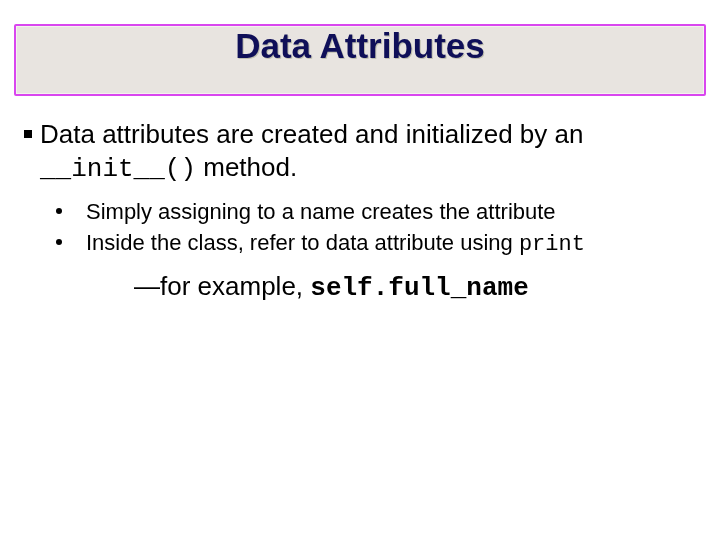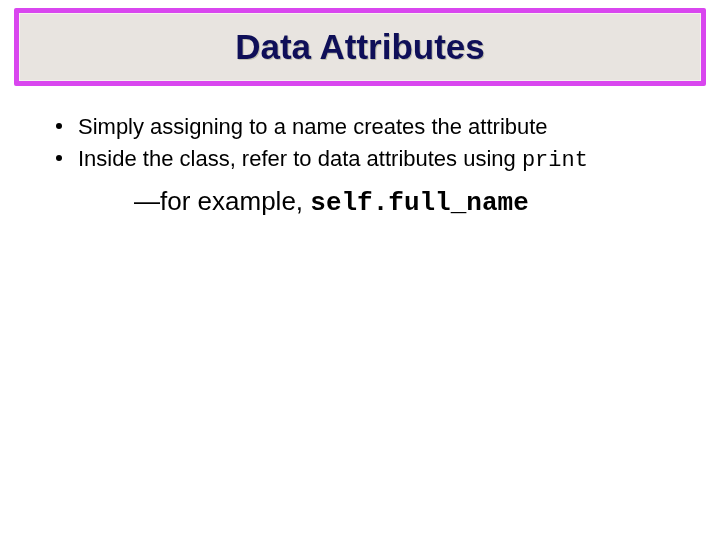--- a/index.html
+++ b/index.html
@@ -12,27 +12,28 @@
     overflow: hidden;
   }
   .slide {
     width: 720px;
     height: 540px;
     box-sizing: border-box;
     padding: 8px 14px 0 14px;
   }
   .title-band {
     background: #e8e4e0;
-    border: 5px solid #d946ef;
+    border: 2px solid #d946ef;
     border-radius: 2px;
     height: 68px;
     display: flex;
-    align-items: center;
+    align-items: flex-start;
     justify-content: center;
     box-shadow: inset 0 0 0 1px #f4f2ee;
+    margin-top: 16px;
   }
   .title-text {
     font-family: Arial, Helvetica, sans-serif;
     font-weight: bold;
     font-size: 35px;
     color: #0f0f58;
     text-shadow: 1px 1px 0 #c0c0b0;
     letter-spacing: 0px;
   }
   .body {
@@ -58,21 +59,21 @@
     font-family: "Courier New", Courier, monospace;
   }
   .sub-list {
     margin: 4px 0 10px 32px;
     font-size: 22px;
     line-height: 1.35;
   }
   .sub-item {
     display: flex;
     align-items: flex-start;
-    gap: 16px;
+    gap: 24px;
     margin-bottom: 2px;
   }
   .disc {
     width: 6px;
     height: 6px;
     border-radius: 50%;
     background: #000;
     margin-top: 11px;
     flex: none;
   }
@@ -98,30 +99,36 @@
 <body>
 
 <div class="slide">
 
   <div class="title-band">
     <div class="title-text">Data Attributes</div>
   </div>
 
   <div class="body">
 
+    <div class="top-item">
+      <div class="dot"></div>
+      <div>
+        <span>Data attributes are created and initialized by an </span><span class="mono">__init__()</span><span> method.</span>
+      </div>
+    </div>
 
     <div class="sub-list">
       <div class="sub-item">
         <div class="disc"></div>
         <div>Simply assigning to a name creates the attribute</div>
       </div>
       <div class="sub-item">
         <div class="disc"></div>
         <div>
-          <span>Inside the class, refer to data attributes using </span><span class="mono">print</span>
+          <span>Inside the class, refer to data attribute using </span><span class="mono">print</span>
         </div>
       </div>
     </div>
 
     <div class="example-line">
       <span>—</span><span>for example, </span><span class="mono">self.full_name</span>
     </div>
 
 
   </div>

